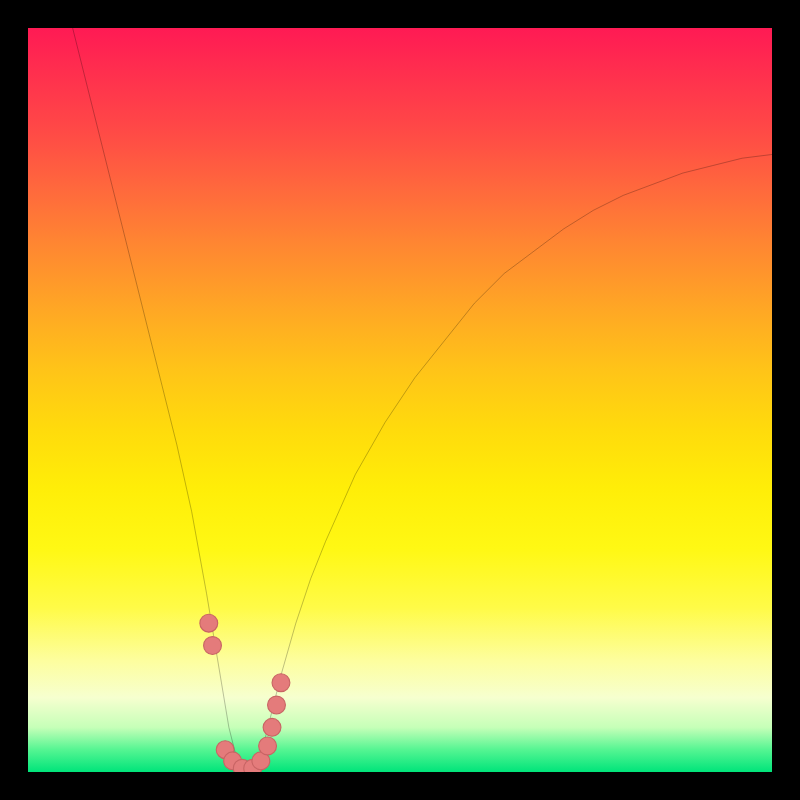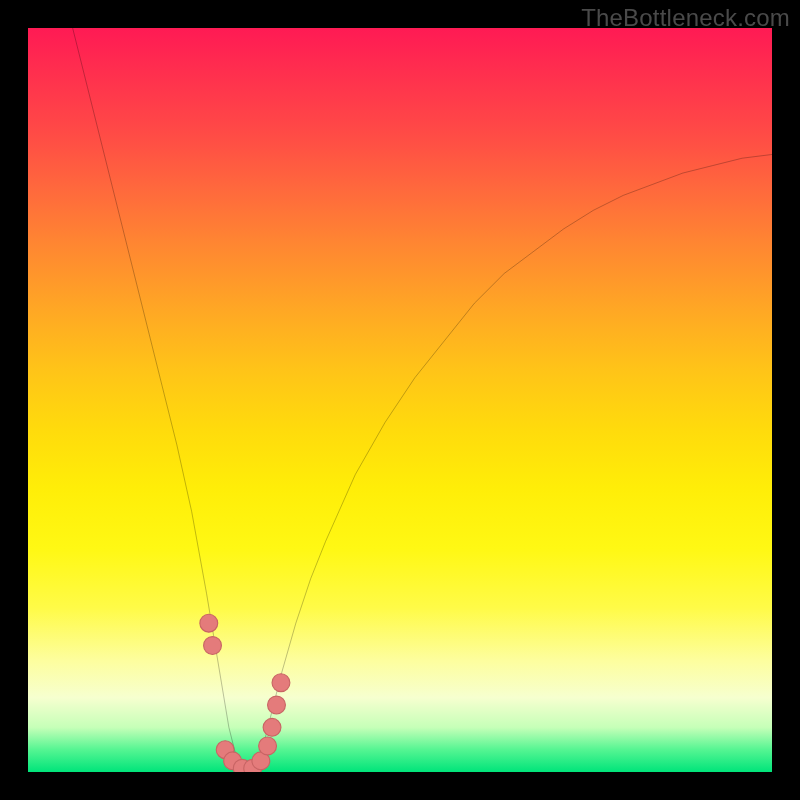--- a/index.html
+++ b/index.html
@@ -78,14 +78,13 @@
         <ellipse cx="27.5" cy="98.5" rx="1.2" ry="1.2" fill="#e47b7b" stroke="#c86464" stroke-width="0.15"></ellipse>
         <ellipse cx="28.8" cy="99.5" rx="1.2" ry="1.2" fill="#e47b7b" stroke="#c86464" stroke-width="0.15"></ellipse>
         <ellipse cx="30.2" cy="99.5" rx="1.2" ry="1.2" fill="#e47b7b" stroke="#c86464" stroke-width="0.15"></ellipse>
         <ellipse cx="31.3" cy="98.5" rx="1.2" ry="1.2" fill="#e47b7b" stroke="#c86464" stroke-width="0.15"></ellipse>
         <ellipse cx="32.2" cy="96.5" rx="1.2" ry="1.2" fill="#e47b7b" stroke="#c86464" stroke-width="0.15"></ellipse>
         <ellipse cx="32.8" cy="94" rx="1.2" ry="1.2" fill="#e47b7b" stroke="#c86464" stroke-width="0.15"></ellipse>
         <ellipse cx="33.4" cy="91" rx="1.2" ry="1.2" fill="#e47b7b" stroke="#c86464" stroke-width="0.15"></ellipse>
         <ellipse cx="34" cy="88" rx="1.2" ry="1.2" fill="#e47b7b" stroke="#c86464" stroke-width="0.15"></ellipse>
       </svg>
   </div>
-  <div class="watermark">TheBottleneck.com</div>
 </div>
 
 </body></html>

